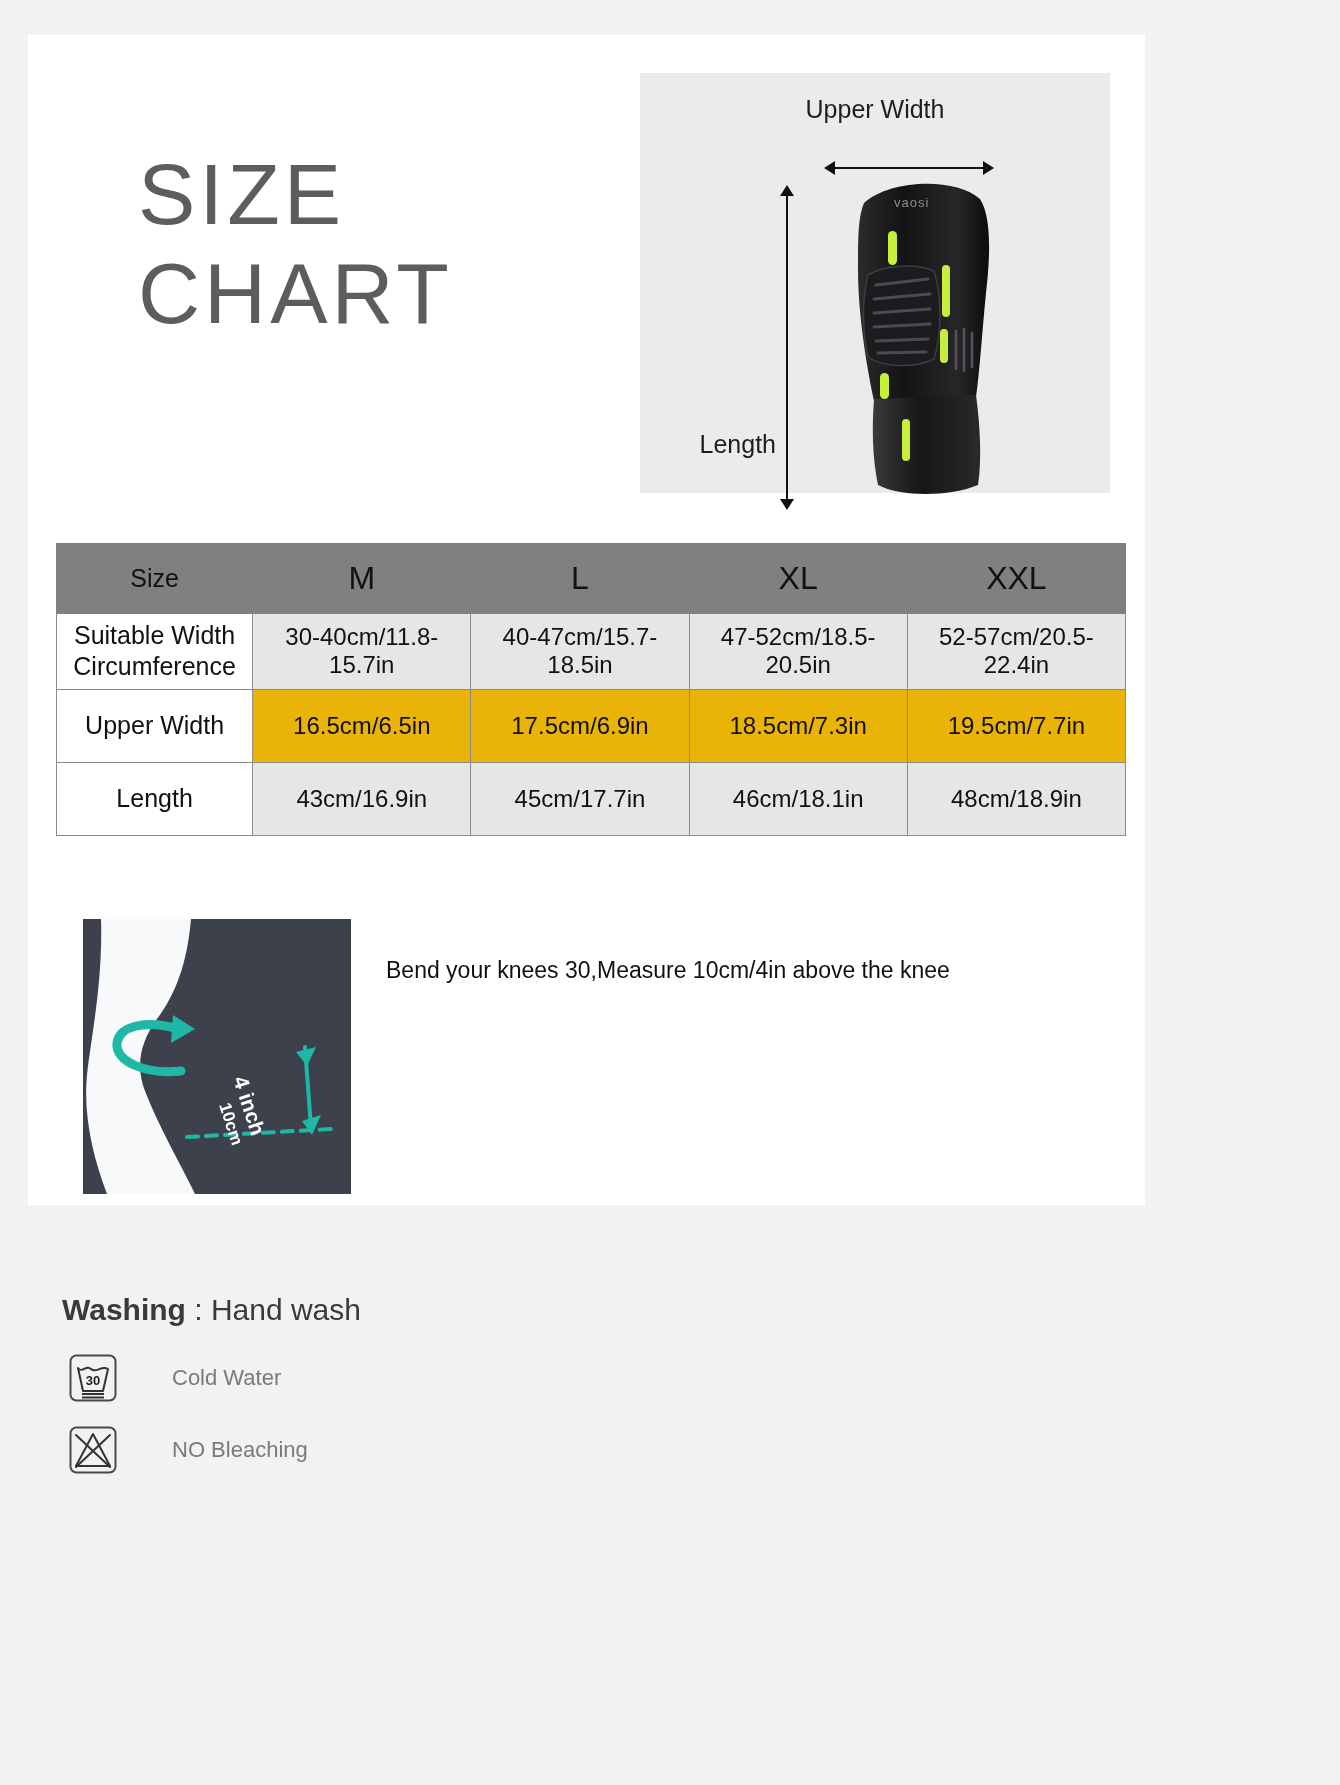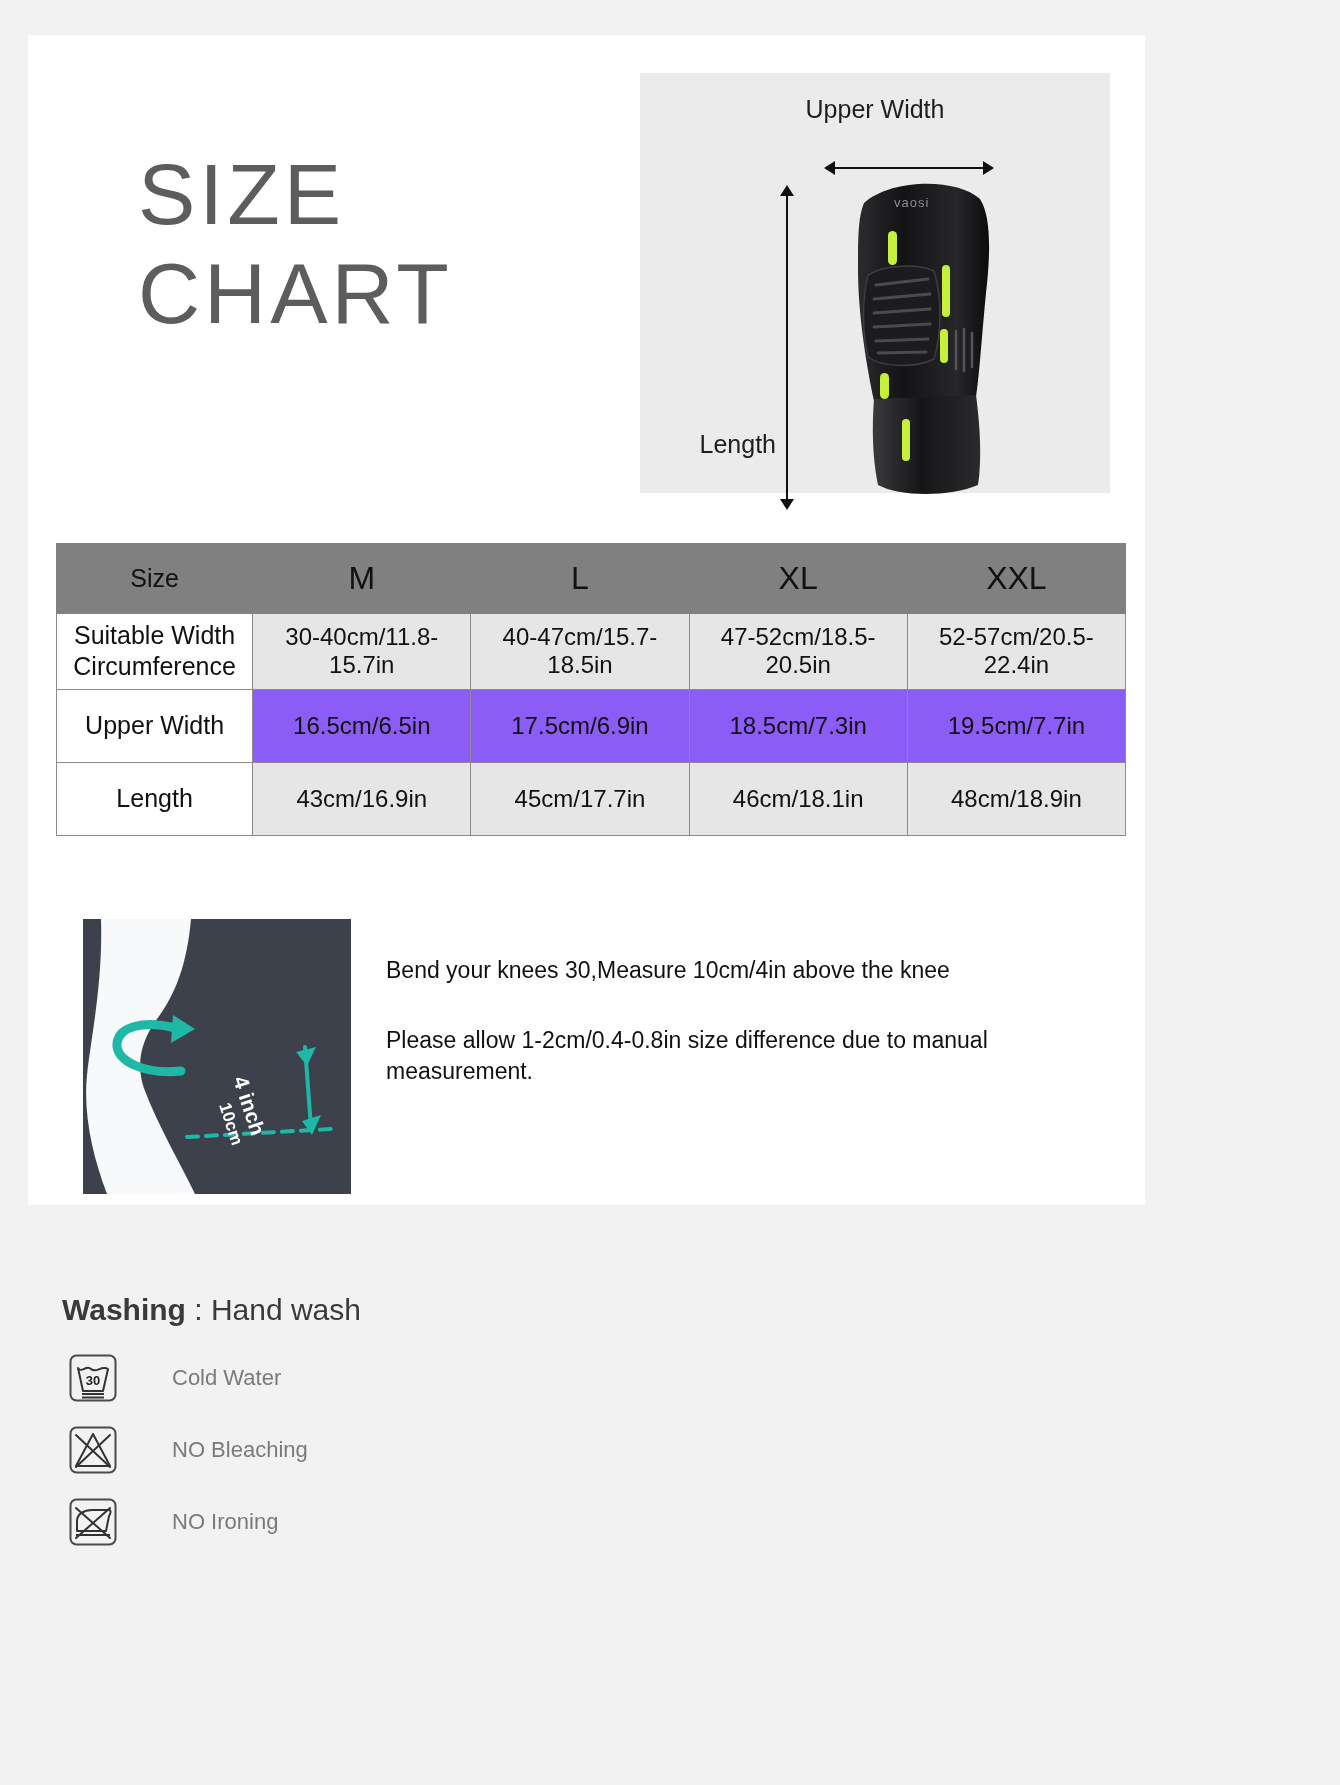--- a/index.html
+++ b/index.html
@@ -124,21 +124,21 @@
   .th-letter { font-size: 32px; }
   .size-table tbody th {
     background: inherit;
     font-weight: 400;
     font-size: 25px;
     line-height: 1.25;
     padding: 6px 4px;
   }
   .size-table tbody td { font-size: 24px; }
   .row-shaded th, .row-shaded td { background: #e6e6e6; }
-  .row-plain  th, .row-plain  td { background: #8b5cf6; }
+  .row-plain  th, .row-plain  td { background: #eab308; }
   .r-thigh th, .r-thigh td { height: 75px; }
   .r-upper th, .r-upper td { height: 73px; }
   .r-len   th, .r-len   td { height: 73px; }
   .c-label { width: 196px; }
   .c-data  { width: 218px; }
 
   
   .mm-thumb {
     position: absolute;
     left: 55px; top: 884px;
@@ -334,21 +334,20 @@
         <path d="M213 133 L233 128 L224 147 Z" fill="#1fb8a6"></path>
         <path d="M219 202 L238 196 L229 216 Z" fill="#1fb8a6"></path>
 
         <text x="150" y="160" fill="#ffffff" font-size="21" font-weight="700" font-family="Liberation Sans, sans-serif" transform="rotate(72 150 160)">4 inch</text>
         <text x="136" y="186" fill="#ffffff" font-size="17" font-weight="700" font-family="Liberation Sans, sans-serif" transform="rotate(72 136 186)">10cm</text>
       </svg>
     </div>
 
     <div class="mm-text">
       <div class="mm-para">Bend your knees 30,Measure 10cm/4in above the knee</div>
-      <div class="mm-para second">Please allow 1-2cm/0.4-0.8in size difference due to manual measurement.</div>
     </div>
 
   </div>
 
   <div class="wash-section">
 
     <div class="wash-title">
       <b>Washing</b><span> : Hand wash</span>
     </div>
 
@@ -365,25 +364,15 @@
 
     <div class="wash-row r2">
       <svg class="wash-icon" viewBox="0 0 50 50">
         <rect x="2.5" y="2.5" width="45" height="45" rx="6" fill="none" stroke="#4a4a4a" stroke-width="2"></rect>
         <path d="M25 9 L42 41 L8 41 Z" fill="none" stroke="#333" stroke-width="2" stroke-linejoin="round"></path>
         <path d="M8 10 L42 42 M42 10 L8 42" stroke="#333" stroke-width="2" stroke-linecap="round"></path>
       </svg>
       <span class="wash-label">NO Bleaching</span>
     </div>
 
-    <div class="wash-row r3">
-      <svg class="wash-icon" viewBox="0 0 50 50">
-        <rect x="2.5" y="2.5" width="45" height="45" rx="6" fill="none" stroke="#4a4a4a" stroke-width="2"></rect>
-        <path d="M9 34 L9 24 C9 17, 16 13, 24 13 L41 13 C43 13, 43 16, 41 19
-                 L38 34 Z" fill="none" stroke="#333" stroke-width="2" stroke-linejoin="round"></path>
-        <path d="M8 38 L42 38" stroke="#333" stroke-width="2"></path>
-        <path d="M8 11 L42 41 M42 11 L8 41" stroke="#333" stroke-width="2" stroke-linecap="round"></path>
-      </svg>
-      <span class="wash-label">NO Ironing</span>
-    </div>
 
   </div>
 </div>
 
 </body></html>

